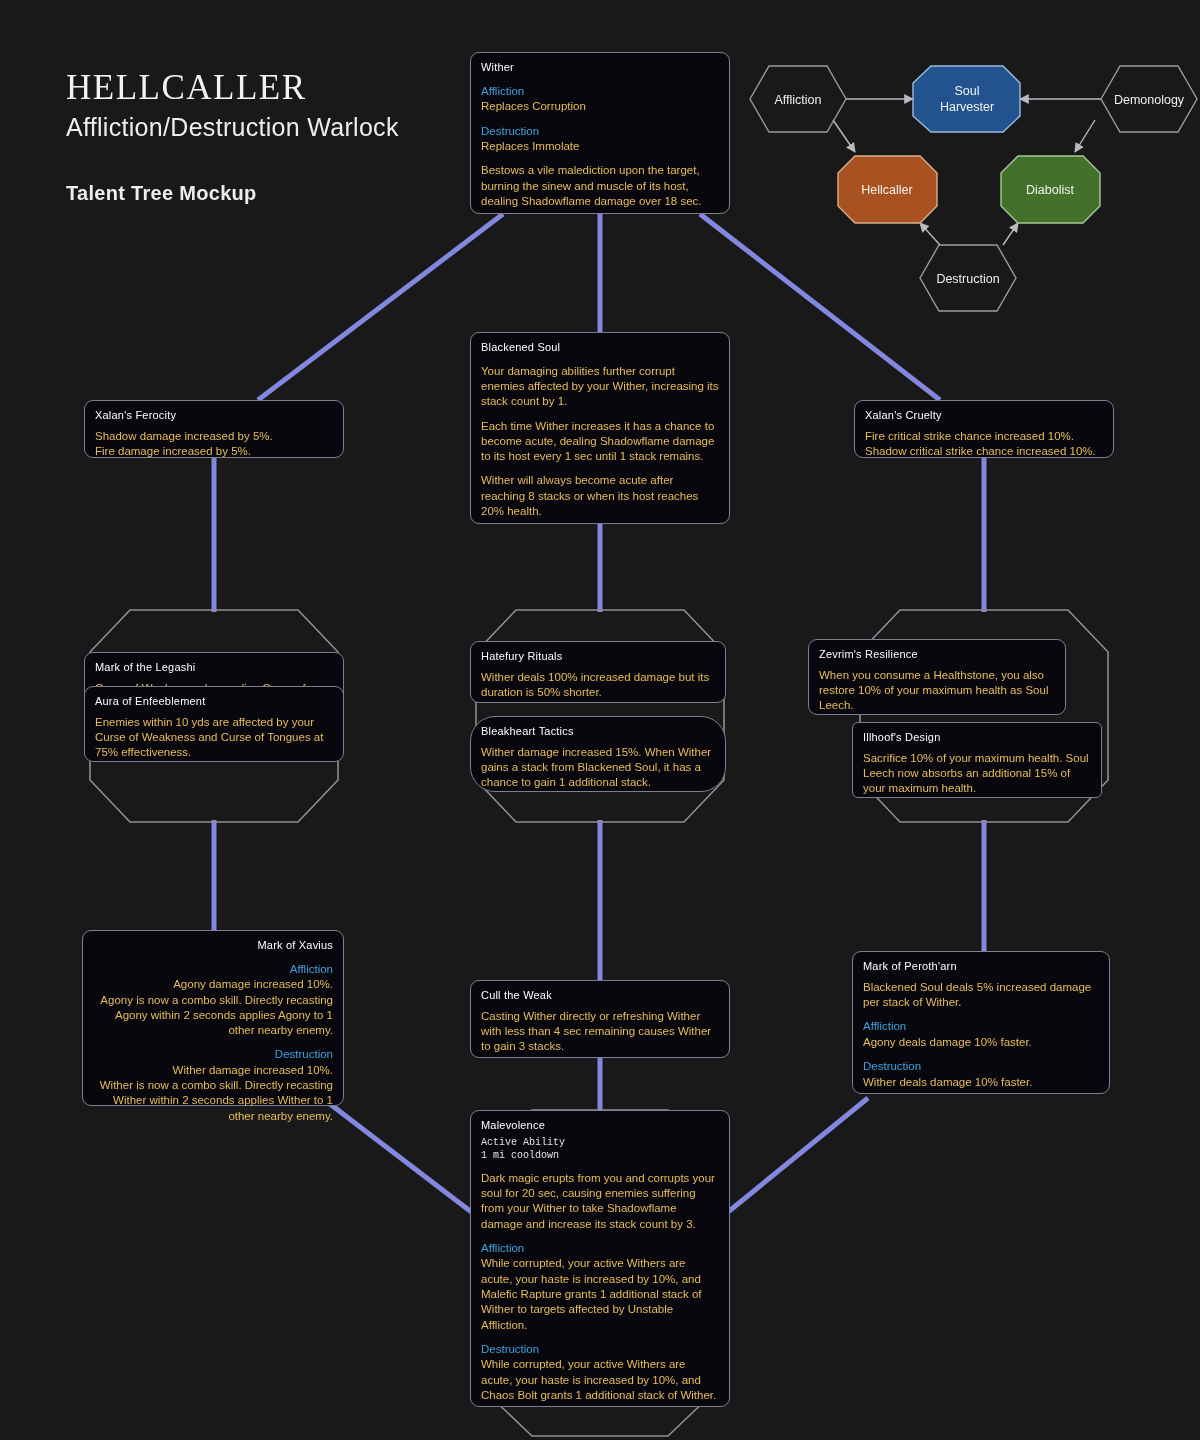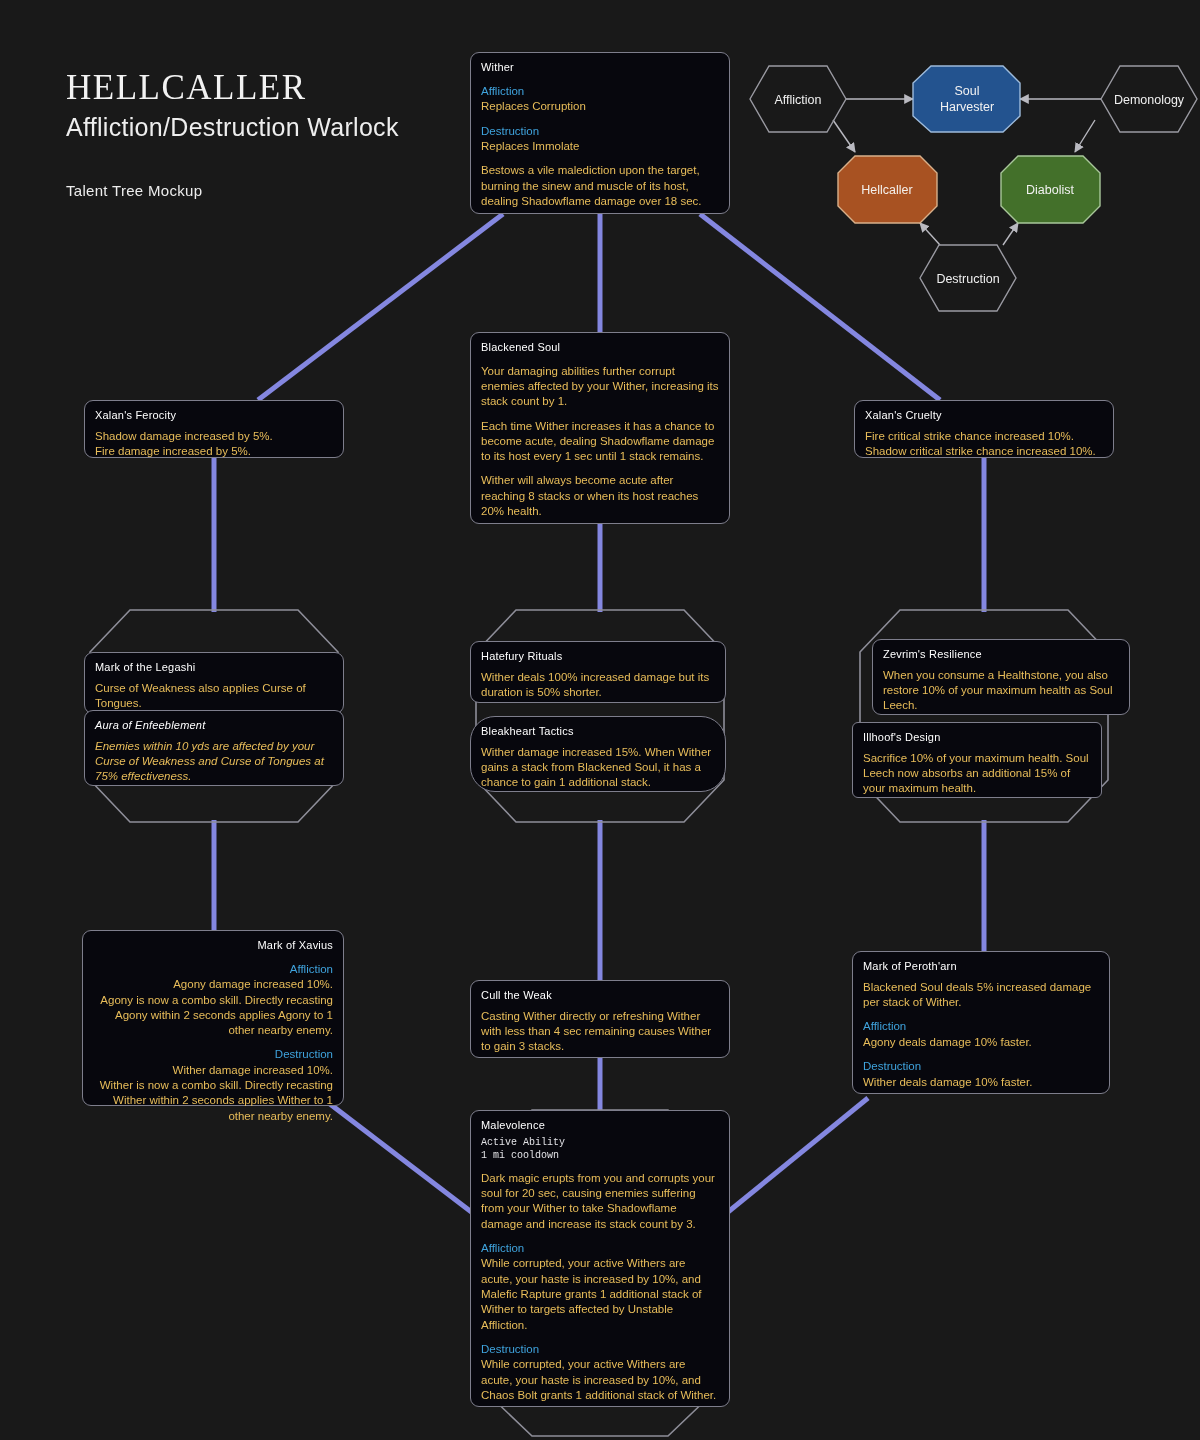--- a/index.html
+++ b/index.html
@@ -16,21 +16,21 @@
   #header{position:absolute;left:66px;top:70px;}
   .h-title{
     font-family:"Liberation Serif", serif;
     font-size:35px;letter-spacing:1.5px;color:#f2f2f2;
     line-height:1.0;font-weight:400;
   }
   .h-sub{
     font-size:25px;color:#eeeeee;margin-top:8px;font-weight:400;letter-spacing:.3px;
   }
   .h-note{
-    font-size:15px;color:#ededed;margin-top:40px;font-weight:400;letter-spacing:.3px;
+    font-size:20px;color:#ededed;margin-top:40px;font-weight:700;letter-spacing:.3px;
   }
 
   
   #links{position:absolute;left:0;top:0;width:1200px;height:1440px;}
 
   
   .node{
     position:absolute;
     background:#07070d;
     border:1px solid #7e7e8c;
@@ -171,36 +171,36 @@
   <div class="node" style="left:854px;top:400px;width:260px;height:58px;">
     <div class="n-title">Xalan's Cruelty</div>
     <div class="n-body gap" style="margin-top:6px;">Fire critical strike chance increased 10%. Shadow critical strike chance increased 10%.</div>
   </div>
 
   <div class="node" style="left:84px;top:652px;width:260px;height:62px;">
     <div class="n-title">Mark of the Legashi</div>
     <div class="n-body gap" style="margin-top:6px;">Curse of Weakness also applies Curse of Tongues.</div>
   </div>
 
-  <div class="node" style="left:84px;top:710px;width:260px;height:76px;font-style:italic;">
+  <div class="node" style="left:84px;top:686px;width:260px;height:76px;">
     <div class="n-title">Aura of Enfeeblement</div>
     <div class="n-body gap" style="margin-top:6px;">Enemies within 10 yds are affected by your Curse of Weakness and Curse of Tongues at 75% effectiveness.</div>
   </div>
 
   <div class="node" style="left:470px;top:641px;width:256px;height:62px;">
     <div class="n-title">Hatefury Rituals</div>
     <div class="n-body gap" style="margin-top:6px;">Wither deals 100% increased damage but its duration is 50% shorter.</div>
   </div>
 
   <div class="node" style="left:470px;top:716px;width:256px;height:76px;border-radius:25px;">
     <div class="n-title">Bleakheart Tactics</div>
     <div class="n-body gap" style="margin-top:6px;">Wither damage increased 15%. When Wither gains a stack from Blackened Soul, it has a chance to gain 1 additional stack.</div>
   </div>
 
-  <div class="node" style="left:872px;top:639px;width:258px;height:76px;">
+  <div class="node" style="left:808px;top:639px;width:258px;height:76px;">
     <div class="n-title">Zevrim's Resilience</div>
     <div class="n-body gap" style="margin-top:6px;">When you consume a Healthstone, you also restore 10% of your maximum health as Soul Leech.</div>
   </div>
 
   <div class="node" style="left:852px;top:722px;width:250px;height:76px;border-radius:6px;">
     <div class="n-title">Illhoof's Design</div>
     <div class="n-body gap" style="margin-top:6px;">Sacrifice 10% of your maximum health. Soul Leech now absorbs an additional 15% of your maximum health.</div>
   </div>
 
   <div class="node" style="left:82px;top:930px;width:262px;height:176px;text-align:right;">

